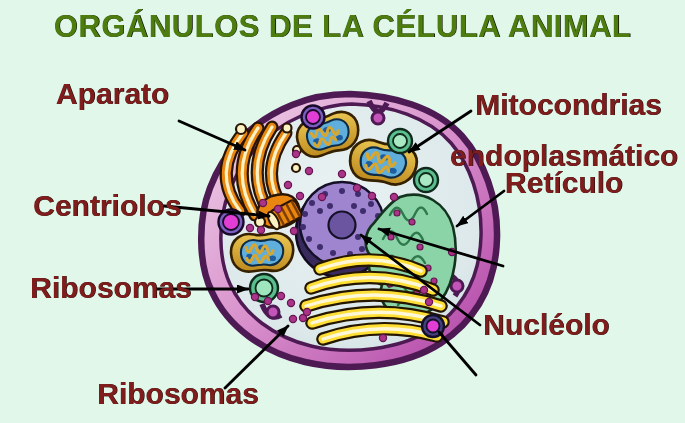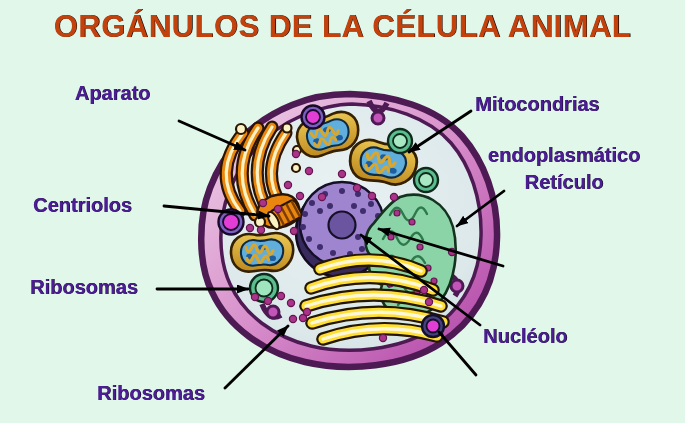--- a/index.html
+++ b/index.html
@@ -1,21 +1,21 @@
 <!DOCTYPE html>
 <html><head>
 <meta charset="utf-8">
 <style>
   html,body{margin:0;padding:0;}
   .stage{position:relative;width:685px;height:423px;background:#E0F7E9;overflow:hidden;
          font-family:"Liberation Sans","DejaVu Sans",sans-serif;}
   .title{position:absolute;top:9px;left:0;width:685px;text-align:center;
-         font-size:31px;font-weight:bold;letter-spacing:.5px;color:#c2410c;
+         font-size:31px;font-weight:bold;letter-spacing:.5px;color:#4d7c0f;
          text-shadow:.6px 0 0 #0a0a0a;}
-  .lbl{position:absolute;font-size:20px;font-weight:bold;color:#4c1d95;
+  .lbl{position:absolute;font-size:30px;font-weight:bold;color:#7f1d1d;
        text-shadow:.5px 0 0 #0a0a0a;line-height:27px;white-space:nowrap;}
   .lbl.center{text-align:center;}
   .lbl span{display:block;}
   svg{position:absolute;top:0;left:0;}
   
   .gl-o{stroke:#2A1503;stroke-width:13;fill:none;stroke-linecap:round;}
   .gl-m{stroke:#E8860F;stroke-width:8.6;fill:none;stroke-linecap:round;}
   .gl-i{stroke:#FBF2C4;stroke-width:3.2;fill:none;stroke-linecap:round;}
   
   .yl-o{stroke:#241600;stroke-width:13.5;fill:none;stroke-linecap:round;}
@@ -265,14 +265,14 @@
     <span>Aparato</span>
   </div>
   <div class="lbl" style="left:475px;top:91px;">Mitocondrias</div>
   <div class="lbl center" style="left:448px;top:142px;width:232px;">
     <span>endoplasmático</span>
     <span>Retículo</span>
   </div>
   <div class="lbl" style="left:33px;top:192px;">Centriolos</div>
   <div class="lbl" style="left:30px;top:274px;">Ribosomas</div>
   <div class="lbl" style="left:97px;top:380px;text-align:right;">Ribosomas</div>
-  <div class="lbl" style="left:483px;top:323px;">Nucléolo</div>
+  <div class="lbl" style="left:483px;top:311px;">Nucléolo</div>
 </div>
 
 </body></html>

